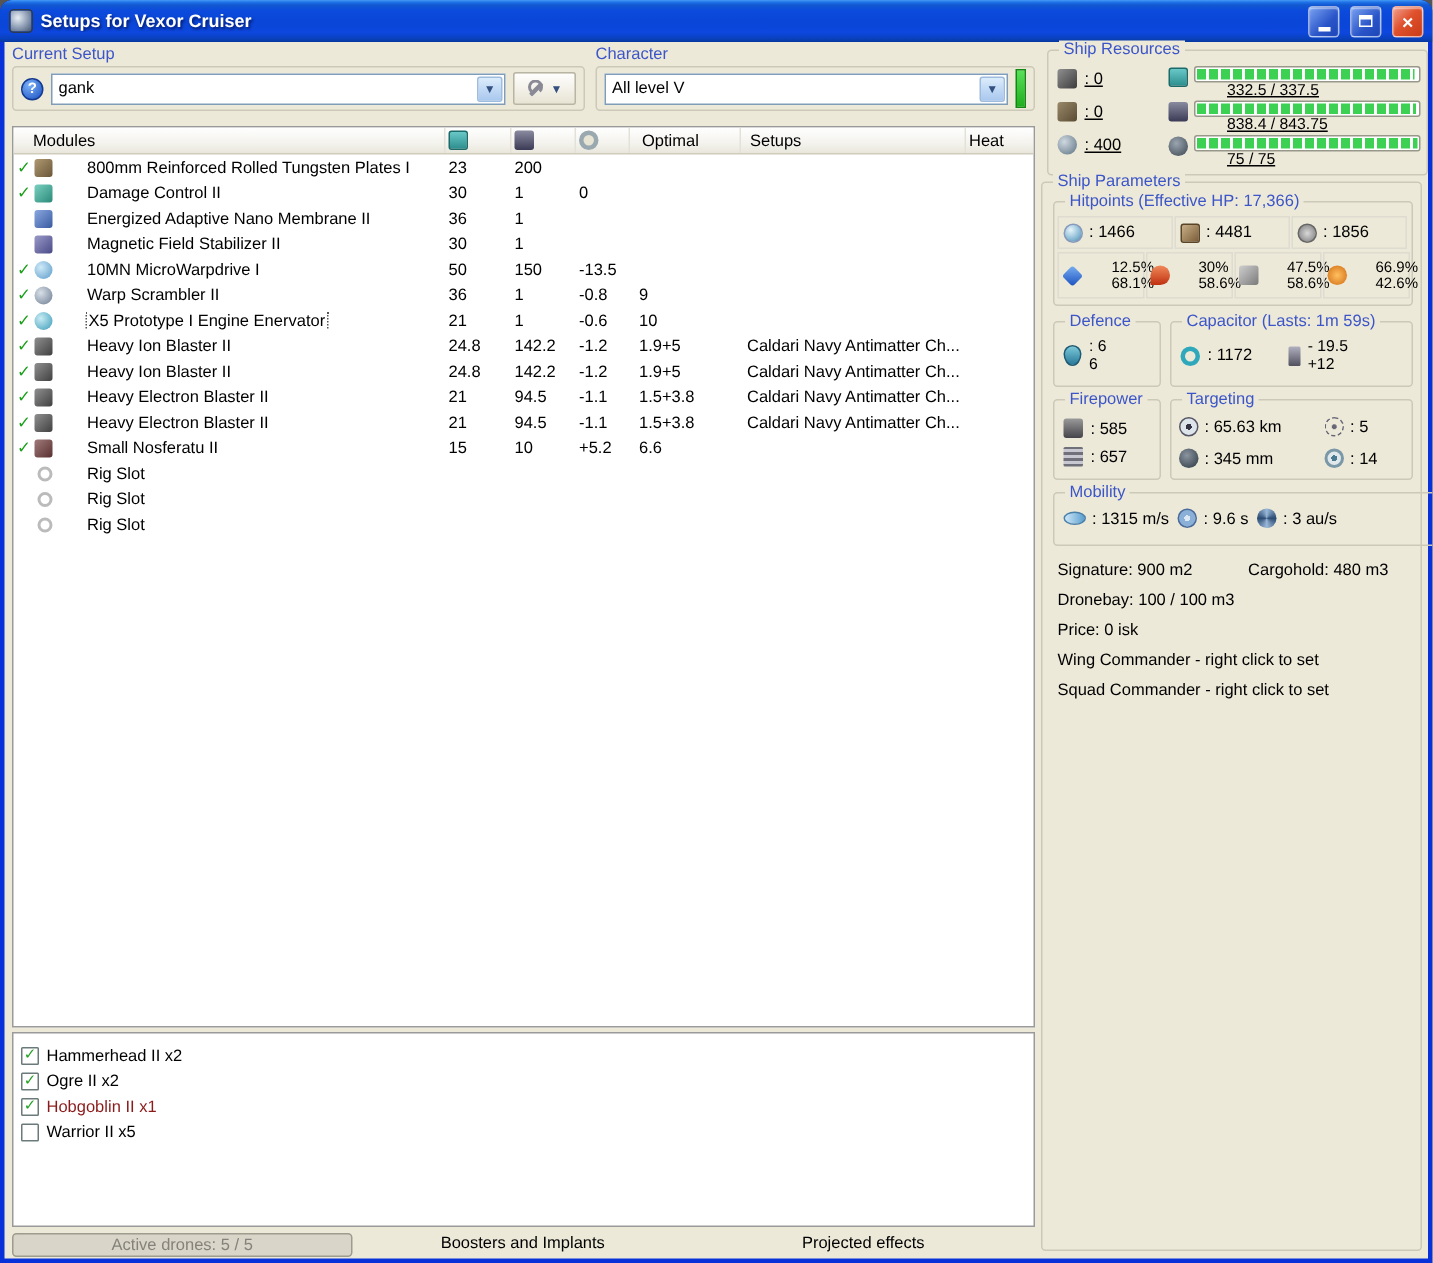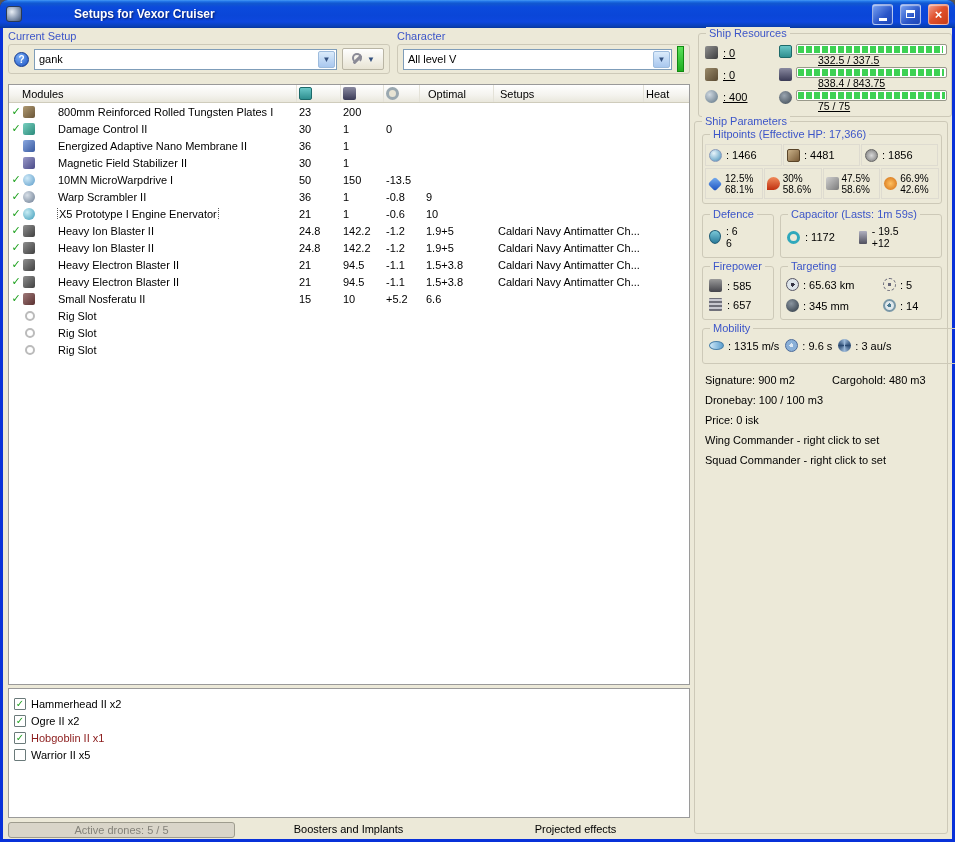--- a/index.html
+++ b/index.html
@@ -7,21 +7,21 @@
 
   .window { position:relative; width:955px; height:842px; background:#0831d9; border-radius:8px 8px 0 0; overflow:hidden; }
 
   
   .titlebar { position:absolute; top:0; left:0; width:955px; height:28px; border-radius:8px 8px 0 0;
     background:linear-gradient(180deg,#459af5 0%,#1d6fe5 6%,#1158d0 12%,#0b4adc 26%,#0a46d8 55%,#0d47de 78%,#0940b8 93%,#07379f 100%);
     display:flex; align-items:center; padding:0 6px; gap:5px; }
   .app-icon { width:16px; height:16px; border-radius:3px;
     background:radial-gradient(circle at 35% 35%,#e8eef5,#8898b0 55%,#44536a); border:1px solid #2a3a55; flex:none; }
   .title-text { color:#fff; font-weight:bold; font-size:12px; text-shadow:1px 1px 2px rgba(0,20,90,.9); flex:1;
-    overflow:hidden; white-space:nowrap;margin-left:47px; }
+    overflow:hidden; white-space:nowrap; }
   .win-btn { width:21px; height:21px; border-radius:3px; border:1px solid rgba(255,255,255,.55);
     display:flex; align-items:center; justify-content:center; margin-left:2px; flex:none;
     box-shadow:inset 0 1px 1px rgba(255,255,255,.5); }
   .win-btn.blue { background:linear-gradient(135deg,#7aa2f2,#2a55c8 60%,#1c46b8); }
   .win-btn.red  { background:linear-gradient(135deg,#f0a090,#e0512d 45%,#c93c16); }
   .glyph-min { width:8px; height:3px; background:#fff; align-self:flex-end; margin:0 auto 3px auto; }
   .glyph-max { width:9px; height:8px; border:1px solid #fff; border-top-width:3px; }
   .glyph-close { color:#fff; font-weight:bold; font-size:13px; line-height:13px; }
 
   
@@ -110,21 +110,21 @@
   .xp-progress { height:11px; border:1px solid #98988a; background:#fff; border-radius:2px; padding:1px; }
   .xp-progress .fill { height:100%; background:repeating-linear-gradient(90deg,#3dd153 0 6px,#fff 6px 8px); }
   .sr-bar-label { font-size:10.5px; height:11px; line-height:11px; padding-left:22px; }
 
   
   #sp-box { left:691px; top:93px; width:254px; height:713px; }
   #hp-box { left:7px; top:12px; width:240px; height:70px; }
   .hp-pools { display:flex; padding:9px 2px 0 2px; gap:1px; }
   .hp-pool { width:77px; height:22px; border:1px solid #dedbd0; display:flex; align-items:center; gap:4px; padding-left:3px; }
   .hp-resists { display:flex; padding:2px 2px 0 2px; gap:1px; }
-  .hp-res { width:58px; height:31px; border:1px solid #dedbd0; display:flex; align-items:center; gap:3px; padding-left:2px; }
+  .hp-res { width:58px; height:31px; border:1px solid #dedbd0; display:flex; align-items:center; gap:19px; padding-left:2px; }
   .hp-res .col { display:flex; flex-direction:column; font-size:10px; line-height:11px; }
 
   #def-box { left:7px; top:92px; width:72px; height:44px; }
   #def-box .content { display:flex; align-items:center; gap:5px; padding:10px 4px 0 6px; }
   #cap-box { left:85px; top:92px; width:162px; height:44px; }
   #cap-box .content { display:flex; align-items:center; gap:5px; padding:10px 4px 0 6px; }
   .stack { display:flex; flex-direction:column; font-size:10.5px; line-height:12px; }
 
   #fp-box { left:7px; top:144px; width:72px; height:54px; }
   #fp-box .content { padding:9px 4px 0 6px; }

